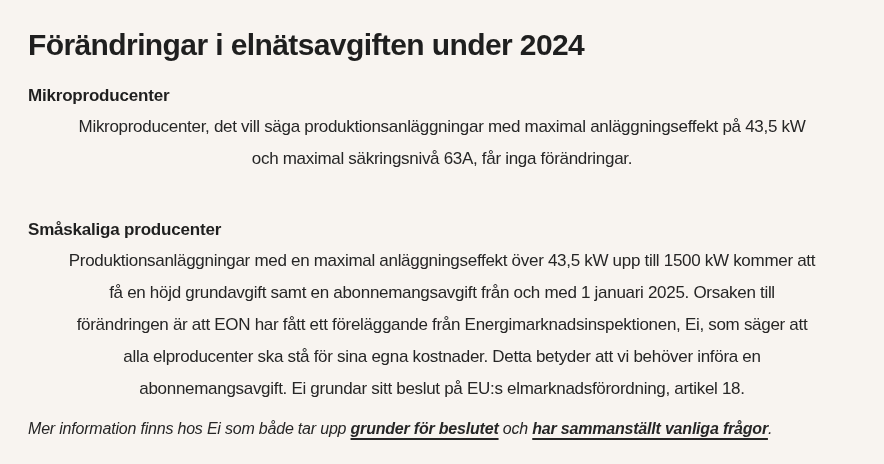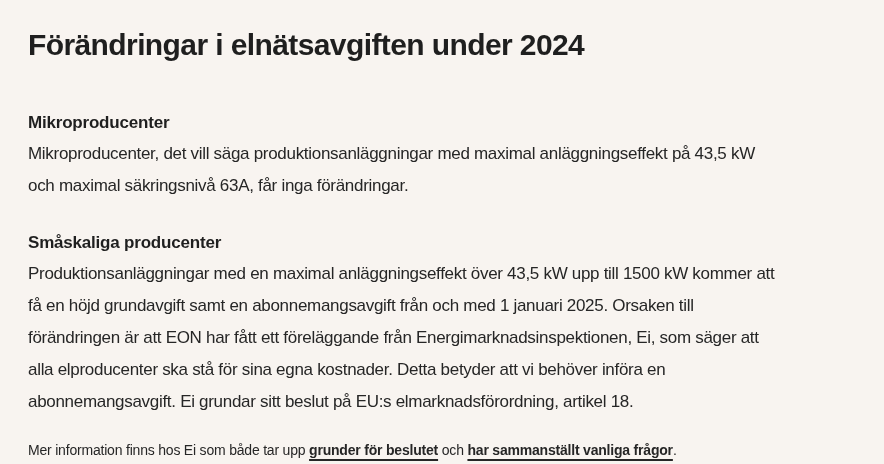--- a/index.html
+++ b/index.html
@@ -16,46 +16,48 @@
 
   h1.page-title {
     font-size: 30px;
     line-height: 38px;
     font-weight: 700;
     letter-spacing: -0.6px;
     color: #1f1f1f;
     margin: 16px 0 0 0;
   }
 
-  .section-1 { margin-top: 44px; }
-  .section-2 { margin-top: 26px; }
+  .section-1 { margin-top: 17px; }
+  .section-2 { margin-top: 40px; }
 
   h2.section-heading {
     font-size: 17px;
     line-height: 30px;
     font-weight: 700;
     letter-spacing: -0.2px;
     margin: 0;
     color: #1f1f1f;
   }
 
   p.body-text {
     font-size: 17px;
     line-height: 32px;
     margin: 0;
     letter-spacing: -0.3px;
     white-space: pre;          
+    text-align: center;
   }
 
   p.more-info {
-    font-size: 14px;
+    font-size: 16px;
     line-height: 32px;
-    margin: 16px 0 0 0;
+    margin: 8px 0 0 0;
     letter-spacing: -0.2px;
     max-width: 818px;
+    font-style: italic;
   }
   p.more-info a {
     color: inherit;
     font-weight: 700;
     text-decoration: underline;
     text-decoration-thickness: 2px;
     text-underline-offset: 4px;
     cursor: pointer;
   }
 </style>

